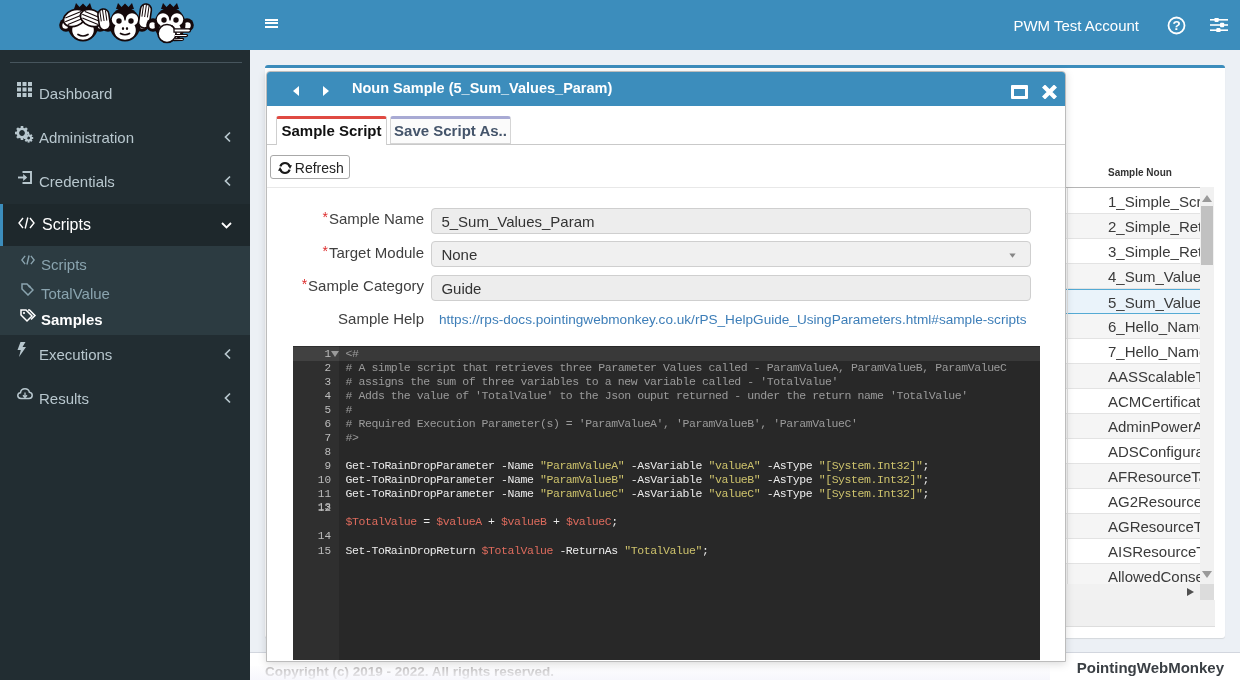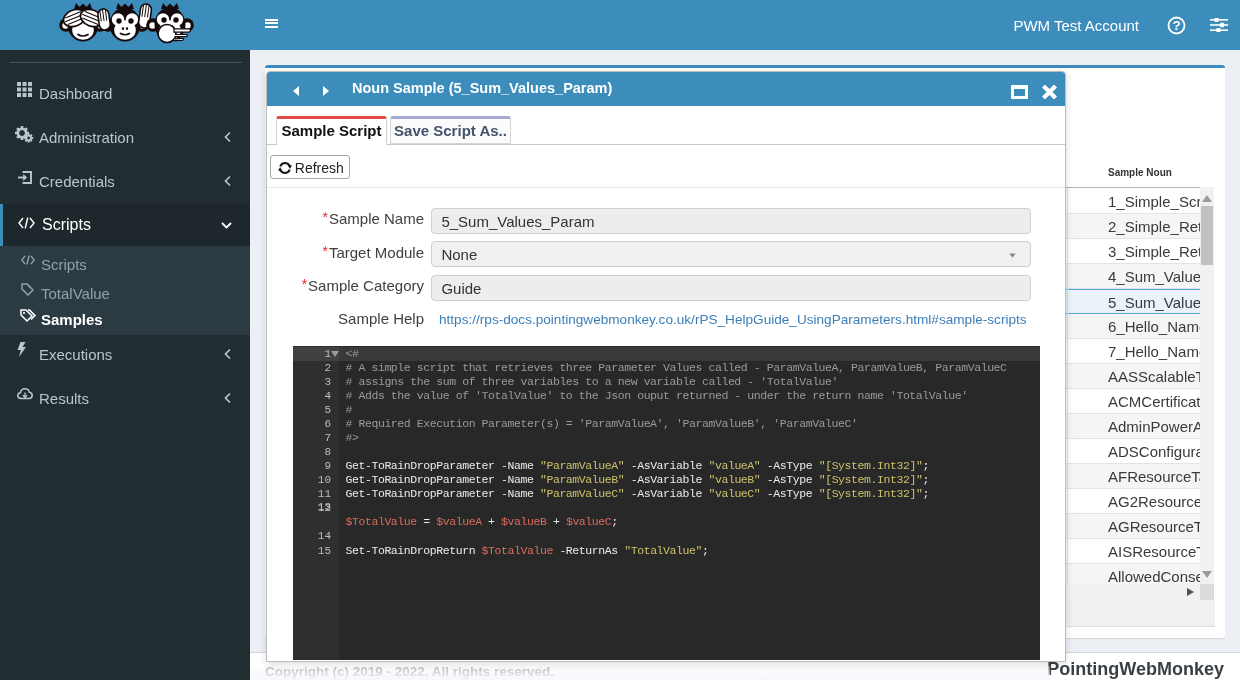--- a/index.html
+++ b/index.html
@@ -33,21 +33,21 @@
 .row.sel span { top:4px; }
 #colline { left:1067px; top:188px; width:1px; height:399px; background:#e0e0e0; }
 
 #vtrack { left:1200px; top:187px; width:14px; height:397px; background:#f1f1f1; }
 #vthumb { left:1201px; top:206px; width:12px; height:59px; background:#c1c1c1; }
 #htrack { left:1066px; top:584px; width:134px; height:16px; background:#f1f1f1; }
 #corner { left:1200px; top:584px; width:14px; height:16px; background:#dcdcdc; }
 #greyfoot { left:1066px; top:600px; width:149px; height:27px; background:#f0f0f0; border-bottom:1px solid #ddd; }
 
 #footer { left:250px; top:652px; width:990px; height:28px; background:#fff; border-top:1px solid #d2d6de; }
-#pwm-foot { right:16px; top:6px; font-size:18px; font-weight:bold; color:#3a3f44; position:absolute; }
+#pwm-foot { right:16px; top:6px; font-size:15px; font-weight:bold; color:#3a3f44; position:absolute; }
 #copyr { left:15px; top:11px; font-size:13.5px; font-weight:700; color:#a7a4a2; position:absolute; }
 
 #modal { left:266px; top:71px; width:800px; height:591px; background:#fff; border:1px solid #bcbcbc; border-radius:4px 4px 0 0; box-shadow:0 2px 8px rgba(0,0,0,0.15); }
 #mtitle { left:0; top:0; width:798px; height:34px; background:#3c8dbc; border-radius:3px 3px 0 0; }
 #mtitle .t { position:absolute; left:85px; top:7.5px; color:#fff; font-size:14.5px; font-weight:bold; }
 
 #tabs { left:0; top:44px; width:798px; height:29px;padding-left:9px; }
 #tab1 { position:absolute; left:9px; top:0; width:111px; height:29px; background:#fff; border:1px solid #cfcfcf; border-top:3px solid #e04a42; border-bottom:none; border-radius:3px 3px 0 0; text-align:center; font-size:15px; font-weight:bold; color:#111; padding-top:2.5px; z-index:2; }
 #tab2 { position:absolute; left:123px; top:0; width:121px; height:28px; background:#fbfbfb; border:1px solid #d5d5d5; border-top:3px solid #a8aad4; border-radius:3px 3px 0 0; text-align:center; font-size:15px; font-weight:bold; color:#44546a; padding-top:2.5px; }
 #tabline { position:absolute; left:0; top:72px; width:798px; height:1px; background:#c9c9c9; }

